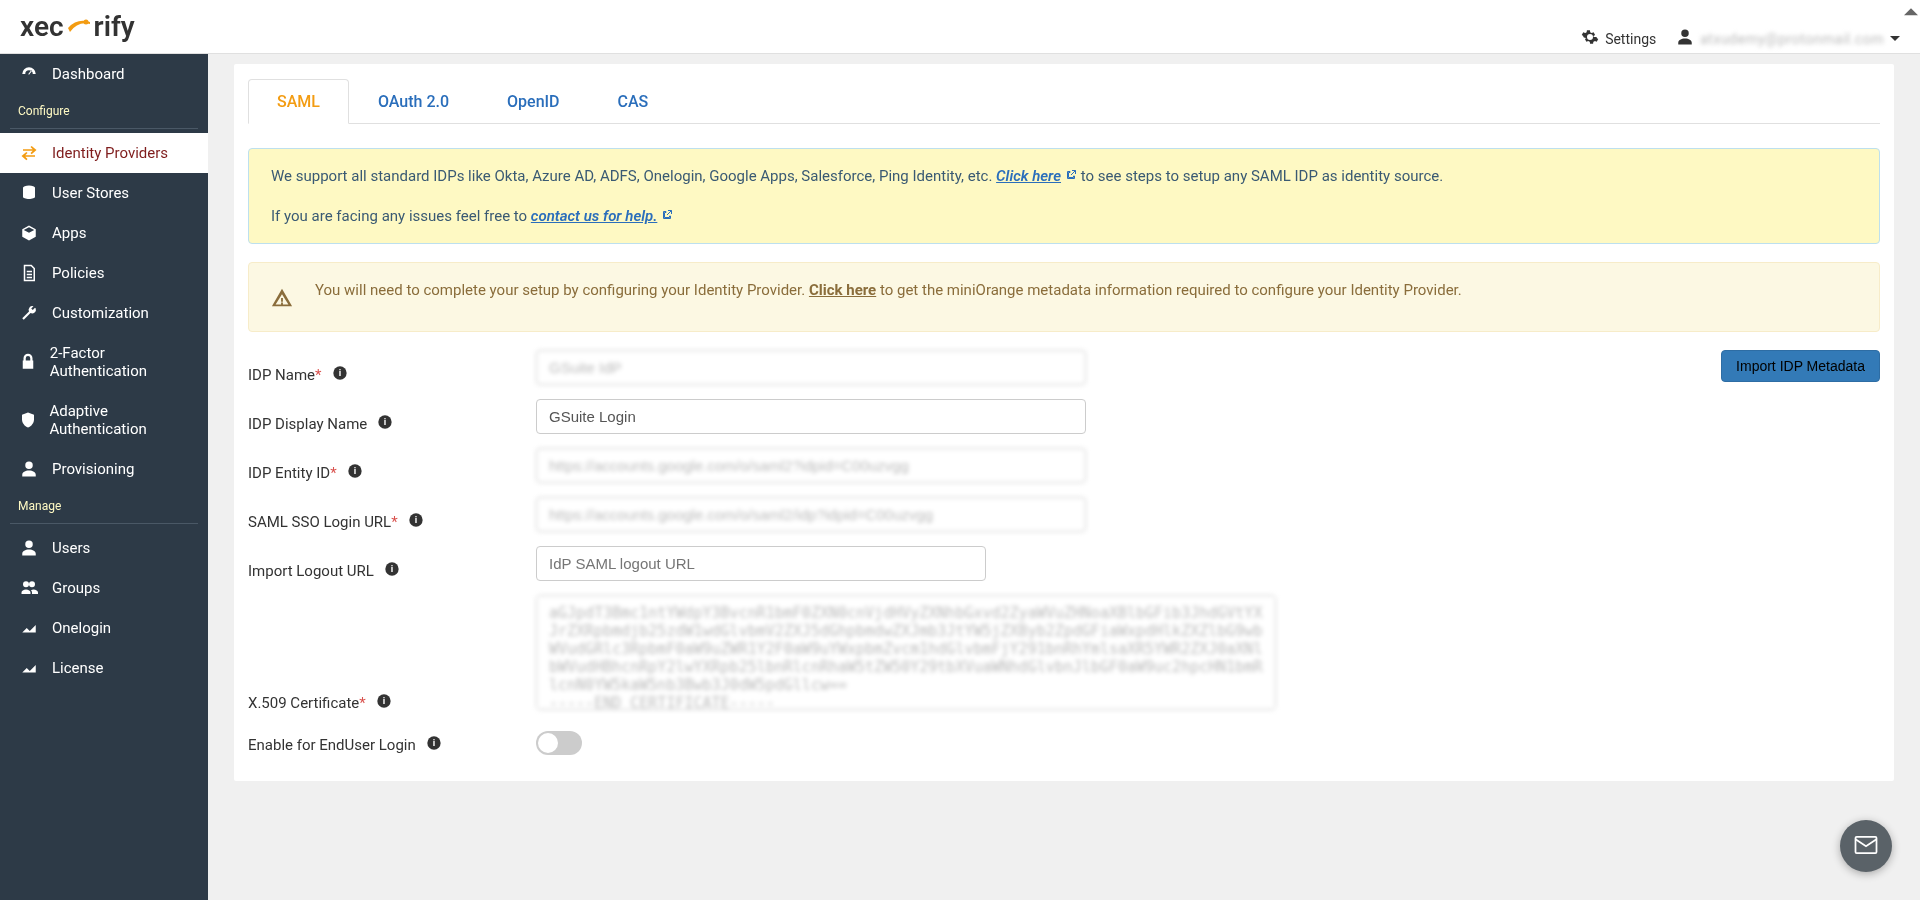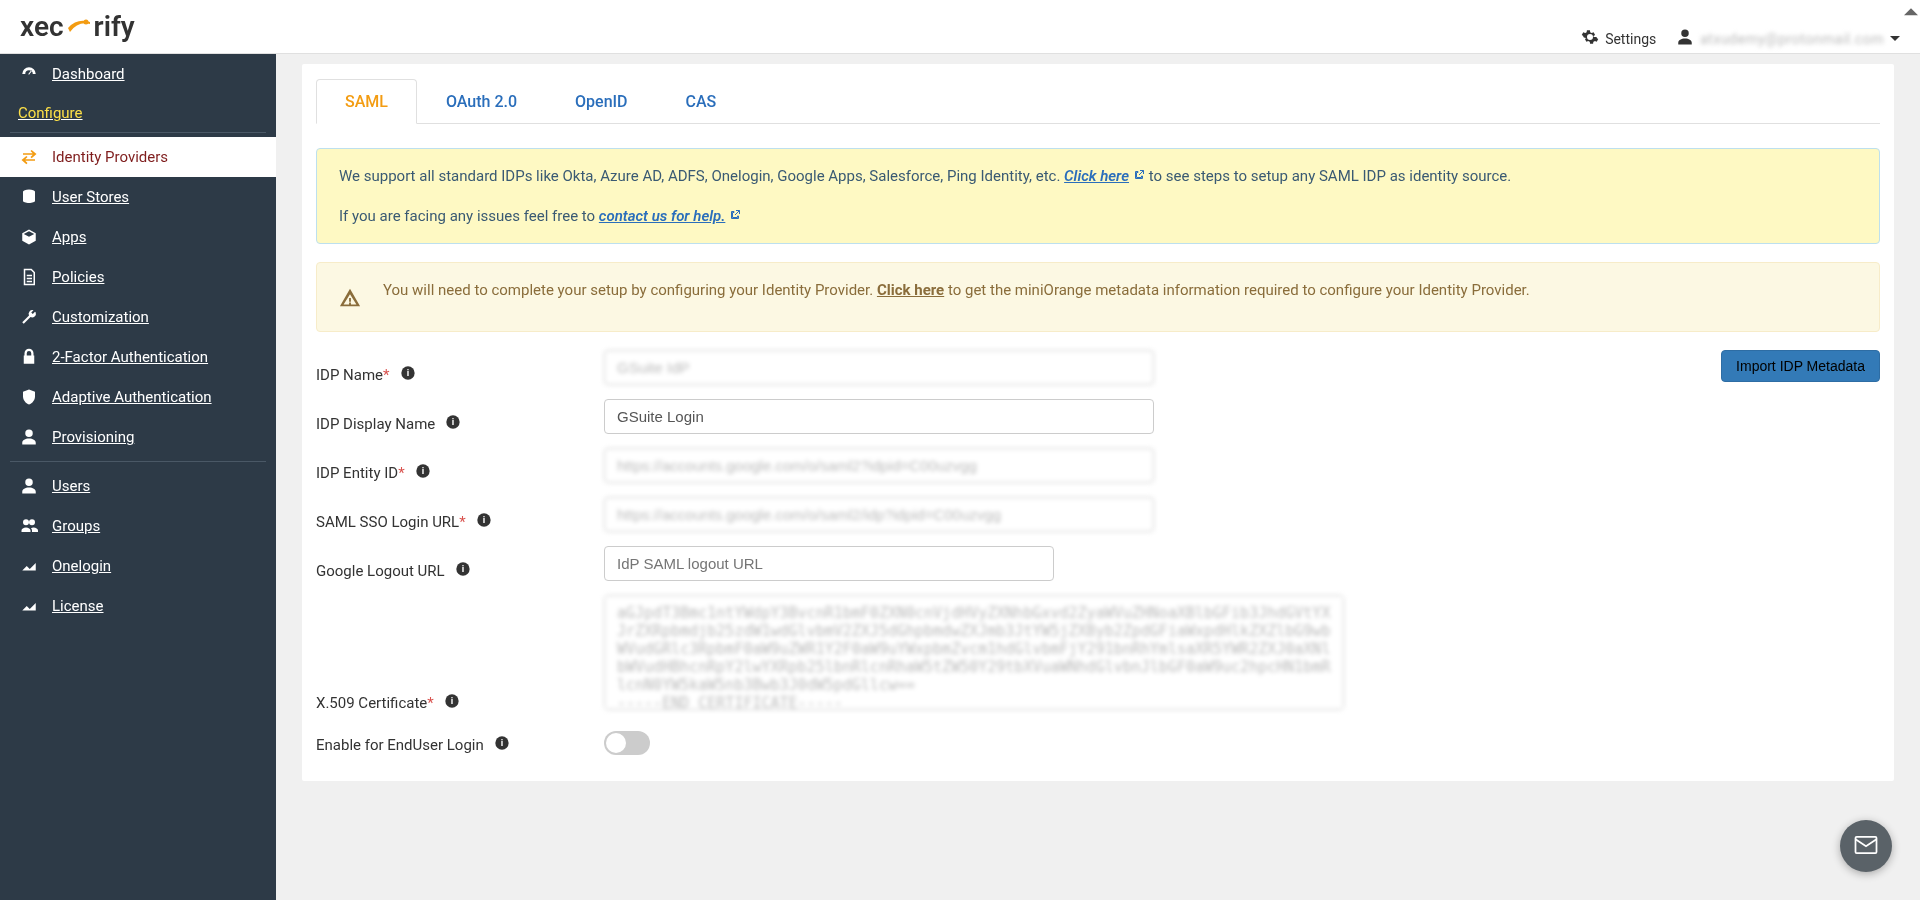--- a/index.html
+++ b/index.html
@@ -4,26 +4,26 @@
 <style>
   html,body{margin:0;padding:0;font-family:-apple-system,BlinkMacSystemFont,"Segoe UI",Roboto,Helvetica,Arial,sans-serif;font-size:14px;color:#333;background:#f0f0f0;}
   .topbar{height:53px;background:#fff;display:flex;align-items:center;justify-content:space-between;padding:0 20px;border-bottom:1px solid #e0e0e0;}
   .logo{font-size:28px;font-weight:600;color:#333;display:flex;align-items:center;}
   .logo .swoosh{display:inline-block;width:26px;height:26px;margin:0 2px;position:relative;}
   .topbar-right{display:flex;align-items:center;}
   .topbar-item{display:flex;align-items:center;margin-left:20px;cursor:pointer;color:#333;margin-top:24px;}
   .topbar-item .icn{margin-right:6px;}
   .blurtxt{color:#bbb;filter:blur(2px);letter-spacing:0.5px;}
   .layout{display:flex;height:calc(100vh - 53px);}
-  .sidebar{width:276px;background:#2d3a47;color:#fff;overflow-y:auto;flex-shrink:0;text-decoration:underline;}
+  .sidebar{width:208px;background:#2d3a47;color:#fff;overflow-y:auto;flex-shrink:0;}
   .side-item{display:flex;align-items:center;padding:11px 18px;cursor:pointer;color:#fff;font-size:15px;}
   .side-item .icn{width:22px;margin-right:12px;display:flex;align-items:center;justify-content:center;}
   .side-item.active{background:#fff;color:#7f1d1d;}
   .side-item.active .icn svg{fill:#f39c12;}
-  .side-section{padding:10px 18px 6px;color:#fde047;font-size:15px;}
+  .side-section{padding:10px 18px 6px;color:#fef9c3;font-size:12px;}
   .side-divider{border-top:1px solid #4a5866;margin:4px 10px;}
   .main{flex:1;overflow:auto;padding:0 26px;}
   .panel{background:#fff;margin-top:10px;border-radius:2px;padding:14px 14px 12px;}
   .tabs{display:flex;border-bottom:1px solid #e0e0e0;margin-bottom:24px;}
   .tab{padding:12px 28px;cursor:pointer;color:#2a6ebb;font-size:16px;font-weight:500;border:1px solid transparent;border-bottom:none;position:relative;top:1px;}
   .tab.active{color:#f39c12;border:1px solid #e0e0e0;border-bottom:1px solid #fff;border-radius:4px 4px 0 0;background:#fff;}
   .alert{border-radius:4px;padding:18px 22px;margin-bottom:18px;font-size:15px;}
   .alert-info{background:#fef9c3;border:1px solid #bde0ee;color:#3a5a73;}
   .alert-info a{color:#2a6ebb;text-decoration:underline;font-style:italic;font-weight:600;}
   .alert-warn{background:#fcf8e3;border:1px solid #f7ecc9;color:#8a6d3b;display:flex;align-items:flex-start;}
@@ -161,20 +161,21 @@
     </div>
     <div class="side-item">
       <span class="icn">
           <svg width="18" height="18" viewBox="0 0 24 24" fill="#fff">
             <path d="M12 12a5 5 0 100-10 5 5 0 000 10zm0 2c-5 0-9 2.5-9 5.5V22h18v-2.5c0-3-4-5.5-9-5.5z"></path>
           </svg>
         </span>
       <span>Provisioning</span>
     </div>
 
+    <div class="side-section">Manage</div>
     <div class="side-divider"></div>
 
     <div class="side-item">
       <span class="icn">
           <svg width="18" height="18" viewBox="0 0 24 24" fill="#fff">
             <path d="M12 12a5 5 0 100-10 5 5 0 000 10zm0 2c-5 0-9 2.5-9 5.5V22h18v-2.5c0-3-4-5.5-9-5.5z"></path>
           </svg>
         </span>
       <span>Users</span>
     </div>
@@ -289,21 +290,21 @@
             <span class="info-i"><svg width="16" height="16" viewBox="0 0 24 24" fill="#333">
                   <circle cx="12" cy="12" r="10"></circle>
                   <text x="12" y="17" text-anchor="middle" fill="#fff" font-size="14" font-weight="bold">i</text>
                 </svg></span>
           </div>
           <div class="form-input"><input class="blur" type="text" value="https://accounts.google.com/o/saml2/idp?idpid=C00uzvgg" style=""></div>
         </div>
 
         <div class="form-row">
           <div class="form-label">
-            <span>Google Logout URL</span>
+            <span>Import Logout URL</span>
             <span class="info-i"><svg width="16" height="16" viewBox="0 0 24 24" fill="#333">
                   <circle cx="12" cy="12" r="10"></circle>
                   <text x="12" y="17" text-anchor="middle" fill="#fff" font-size="14" font-weight="bold">i</text>
                 </svg></span>
           </div>
           <div class="form-input logout-input"><input type="text" placeholder="IdP SAML logout URL" style=""></div>
         </div>
 
         <div class="form-row">
           <div class="form-label">

